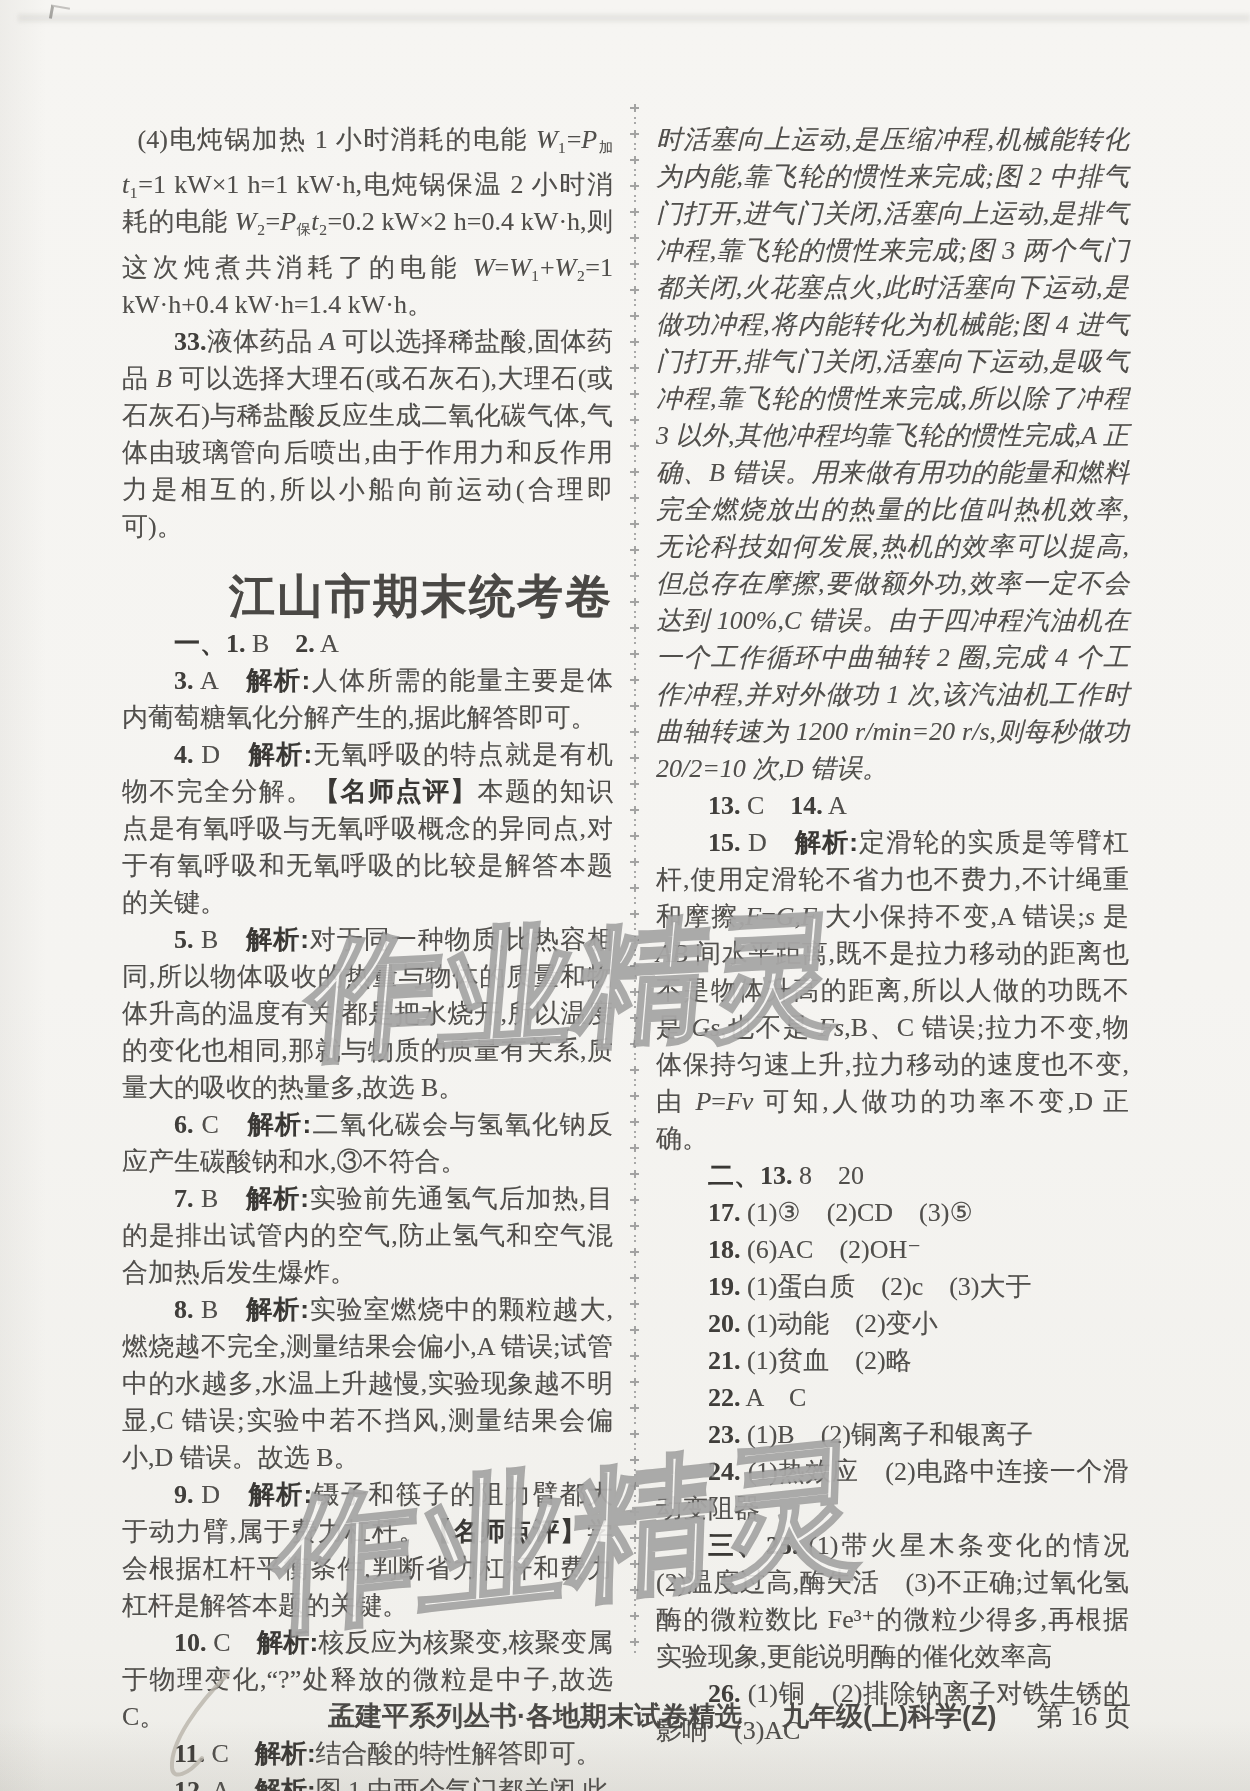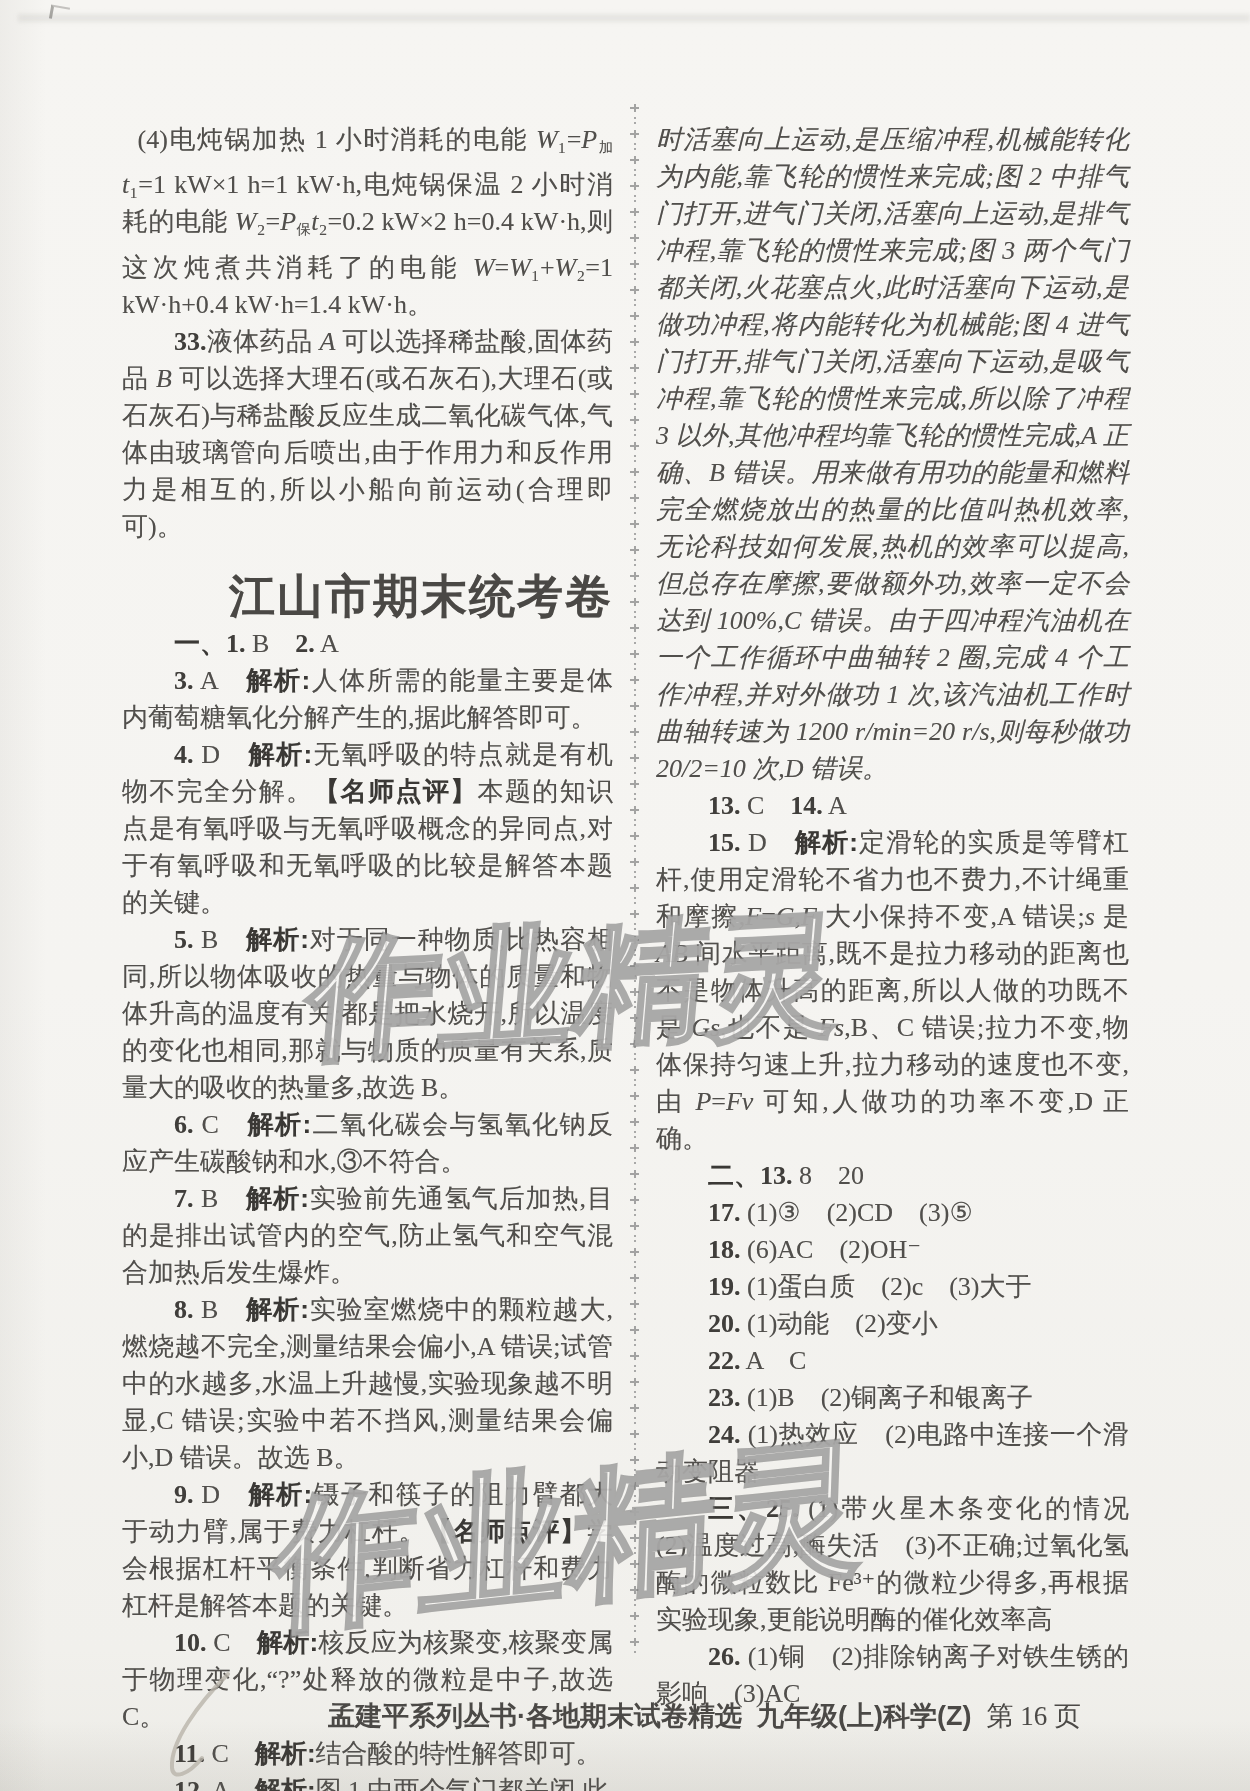--- a/index.html
+++ b/index.html
@@ -59,21 +59,21 @@
   .wm{
     position:absolute;z-index:5;pointer-events:none;white-space:nowrap;
     font-family:"Liberation Sans","DejaVu Sans",sans-serif;font-weight:800;
     color:rgba(245,244,241,.88);
     -webkit-text-stroke:3px rgba(125,125,125,.62);
   }
   .wm1{left:308px;top:898px;font-size:132px;letter-spacing:2px;transform:rotate(-3deg) skewX(-8deg);}
   .wm2{left:270px;top:1438px;font-size:146px;letter-spacing:4px;transform:rotate(-6deg) skewX(-8deg);}
   .footer{
     position:absolute;left:328px;top:1698px;z-index:3;
-    display:flex;gap:15px;align-items:baseline;white-space:nowrap;color:#4b4946;
+    display:flex;gap:40px;align-items:baseline;white-space:nowrap;color:#4b4946;
   }
   .f-bold{font-family:"Liberation Sans","DejaVu Sans",sans-serif;font-weight:bold;font-size:27px;}
   .f-page{font-family:"Liberation Serif","DejaVu Serif",serif;font-size:27px;text-align:right;}
   .pencil{position:absolute;left:136px;top:1668px;z-index:2;}
 </style>
 </head>
 <body>
 
 <div class="page">
   <div class="edge-left"></div>
@@ -100,20 +100,21 @@
 
   <div class="col col-right">
     <p class="para noind"><span>时活塞向上运动,是压缩冲程,机械能转化为内能,靠飞轮的惯性来完成;图 2 中排气门打开,进气门关闭,活塞向上运动,是排气冲程,靠飞轮的惯性来完成;图 3 两个气门都关闭,火花塞点火,此时活塞向下运动,是做功冲程,将内能转化为机械能;图 4 进气门打开,排气门关闭,活塞向下运动,是吸气冲程,靠飞轮的惯性来完成,所以除了冲程 3 以外,其他冲程均靠飞轮的惯性完成,A 正确、B 错误。用来做有用功的能量和燃料完全燃烧放出的热量的比值叫热机效率,无论科技如何发展,热机的效率可以提高,但总存在摩擦,要做额外功,效率一定不会达到 100%,C 错误。由于四冲程汽油机在一个工作循环中曲轴转 2 圈,完成 4 个工作冲程,并对外做功 1 次,该汽油机工作时曲轴转速为 1200 r/min=20 r/s,则每秒做功 20/2=10 次,D 错误。</span></p>
     <p class="para"><span class="b">13.</span><span> C　</span><span class="b">14.</span><span> A</span></p>
     <p class="para"><span class="b">15.</span><span> D　</span><span class="h">解析:</span><span>定滑轮的实质是等臂杠杆,使用定滑轮不省力也不费力,不计绳重和摩擦,</span><span class="i">F</span><span>=</span><span class="i">G</span><span>,</span><span class="i">F</span><span> 大小保持不变,A 错误;</span><span class="i">s</span><span> 是 </span><span class="i">AB</span><span> 间水平距离,既不是拉力移动的距离也不是物体升高的距离,所以人做的功既不是 </span><span class="i">Gs</span><span>,也不是 </span><span class="i">Fs</span><span>,B、C 错误;拉力不变,物体保持匀速上升,拉力移动的速度也不变,由 </span><span class="i">P</span><span>=</span><span class="i">Fv</span><span> 可知,人做功的功率不变,D 正确。</span></p>
     <p class="para"><span class="h">二、</span><span class="b">13.</span><span> 8　20</span></p>
     <p class="para"><span class="b">17.</span><span> (1)③　(2)CD　(3)⑤</span></p>
     <p class="para"><span class="b">18.</span><span> (6)AC　(2)OH⁻</span></p>
     <p class="para"><span class="b">19.</span><span> (1)蛋白质　(2)c　(3)大于</span></p>
     <p class="para"><span class="b">20.</span><span> (1)动能　(2)变小</span></p>
+    <p class="para"><span class="b">21.</span><span> (1)贫血　(2)略</span></p>
     <p class="para"><span class="b">22.</span><span> A　C</span></p>
     <p class="para"><span class="b">23.</span><span> (1)B　(2)铜离子和银离子</span></p>
     <p class="para"><span class="b">24.</span><span> (1)热效应　(2)电路中连接一个滑动变阻器</span></p>
     <p class="para"><span class="h">三、</span><span class="b">25.</span><span> (1)带火星木条变化的情况　(2)温度过高,酶失活　(3)不正确;过氧化氢酶的微粒数比 Fe³⁺的微粒少得多,再根据实验现象,更能说明酶的催化效率高</span></p>
     <p class="para"><span class="b">26.</span><span> (1)铜　(2)排除钠离子对铁生锈的影响　(3)AC</span></p>
   </div>
 
   <div class="wm wm1">作业精灵</div>
   <div class="wm wm2">作业精灵</div>
 

